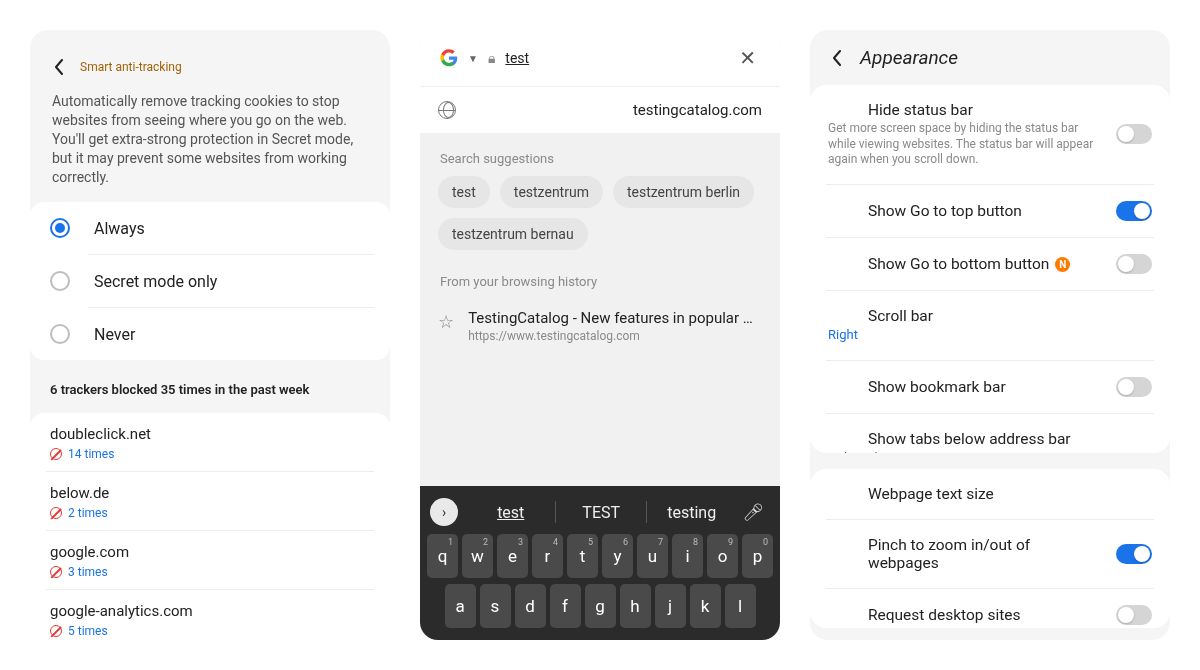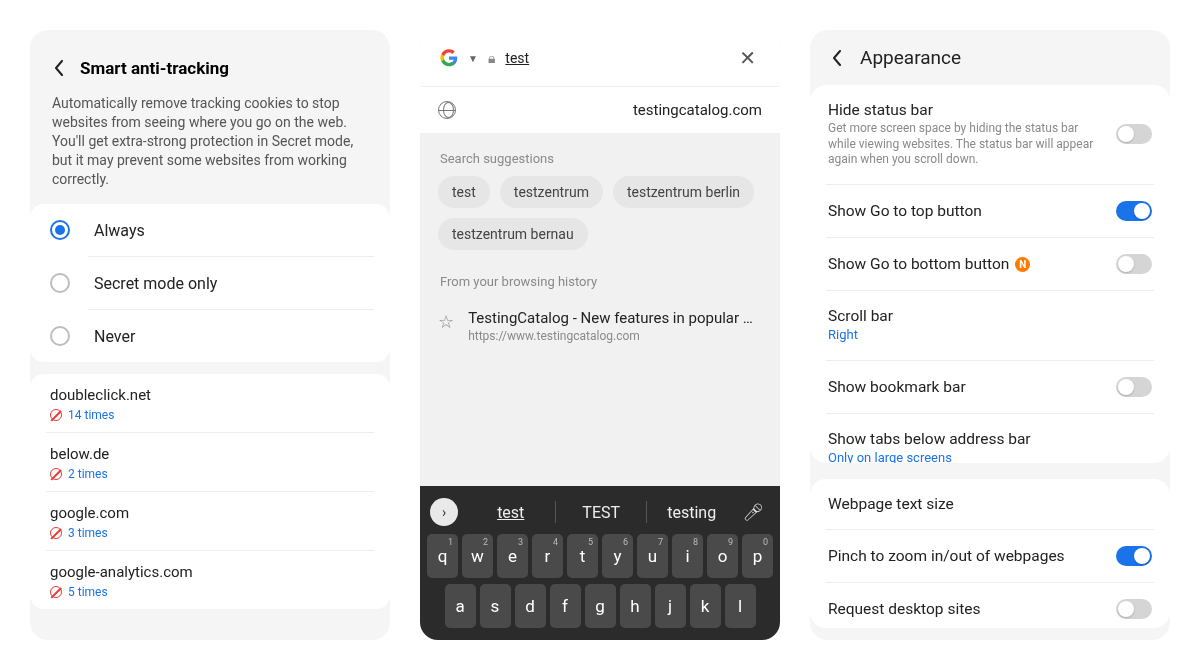--- a/index.html
+++ b/index.html
@@ -27,21 +27,21 @@
     display: flex;
     align-items: center;
     padding: 28px 20px 12px 20px;
     gap: 12px;
   }
   .back-chevron {
     width: 18px; height: 18px;
     display: inline-flex; align-items: center; justify-content: center;
   }
   .back-chevron svg { width: 10px; height: 16px; }
-  .p1-title { font-size: 17px; font-weight: 700; color: #000000; }
+  .p1-title { font-size: 12px; font-weight: 400; color: #a16207; }
   .p1-desc {
     font-size: 14px; color: #555; line-height: 1.35;
     padding: 4px 22px 16px 22px;
   }
   .radio-list { background: #fff; border-radius: 14px; margin: 0 0 12px 0;}
   .radio-row {
     display: flex; align-items: center; gap: 24px;
     padding: 16px 20px;
   }
   .radio-sep { height:1px; background:#eee; margin-left: 58px; margin-right:16px; }
@@ -118,30 +118,30 @@
   .kbd-row { display:flex; gap:4px; margin-bottom:6px; justify-content:center;}
   .key {
     background:#4a4a4a; color:#fff; border-radius:5px;
     width:31px; height:44px; display:flex; align-items:center; justify-content:center;
     font-size:17px; position:relative;
   }
   .key sup { position:absolute; top:3px; right:5px; font-size:9px; color:#bbb;}
 
   
   .panel3 { background:#f5f5f5;}
-  .p3-header { display:flex; align-items:center; gap:14px; padding: 16px 18px 12px 18px;}
+  .p3-header { display:flex; align-items:center; gap:14px; padding: 16px 18px 12px 18px; font-style: italic;}
   .p3-title { font-size:19px; font-weight:400; color:#222;}
   .card { background:#fff; border-radius:16px; margin: 4px 0px 12px 0px; overflow:hidden;}
   .setting-row {
     display:flex; align-items:center; justify-content:space-between;
     padding: 16px 18px; gap:12px;
   }
   .sep3 { height:1px; background:#eee; margin:0 16px;}
   .setting-text { flex:1; min-width:0;}
-  .setting-title { font-size:15.5px; color:#222; }
+  .setting-title { font-size:15.5px; color:#222;margin-left:40px; }
   .setting-sub { font-size:12px; color:#8a8a8a; margin-top:2px; line-height:1.3;}
   .setting-sub.blue { color:#1a73e8; font-size:13px;}
   .n-badge {
     display:inline-flex; width:15px; height:15px; border-radius:50%;
     background:#ff7b00; color:#fff; font-size:10px; align-items:center;
     justify-content:center; font-weight:700; margin-left:6px; vertical-align:middle;
   }
   .toggle {
     width:36px; height:20px; border-radius:10px; background:#d5d5d5;
     position:relative; flex-shrink:0;
@@ -178,20 +178,21 @@
       <span class="radio-outer"></span>
       <span class="radio-label">Secret mode only</span>
     </div>
     <div class="radio-sep"></div>
     <div class="radio-row">
       <span class="radio-outer"></span>
       <span class="radio-label">Never</span>
     </div>
   </div>
 
+  <div class="stats-line">6 trackers blocked 35 times in the past week</div>
 
   <div class="tracker-list">
     <div class="tracker-row">
       <div class="tracker-domain">doubleclick.net</div>
       <div class="tracker-count">
           <span class="block-icon"></span>
           <span>14 times</span>
         </div>
     </div>
     <div class="tracker-sep"></div>

